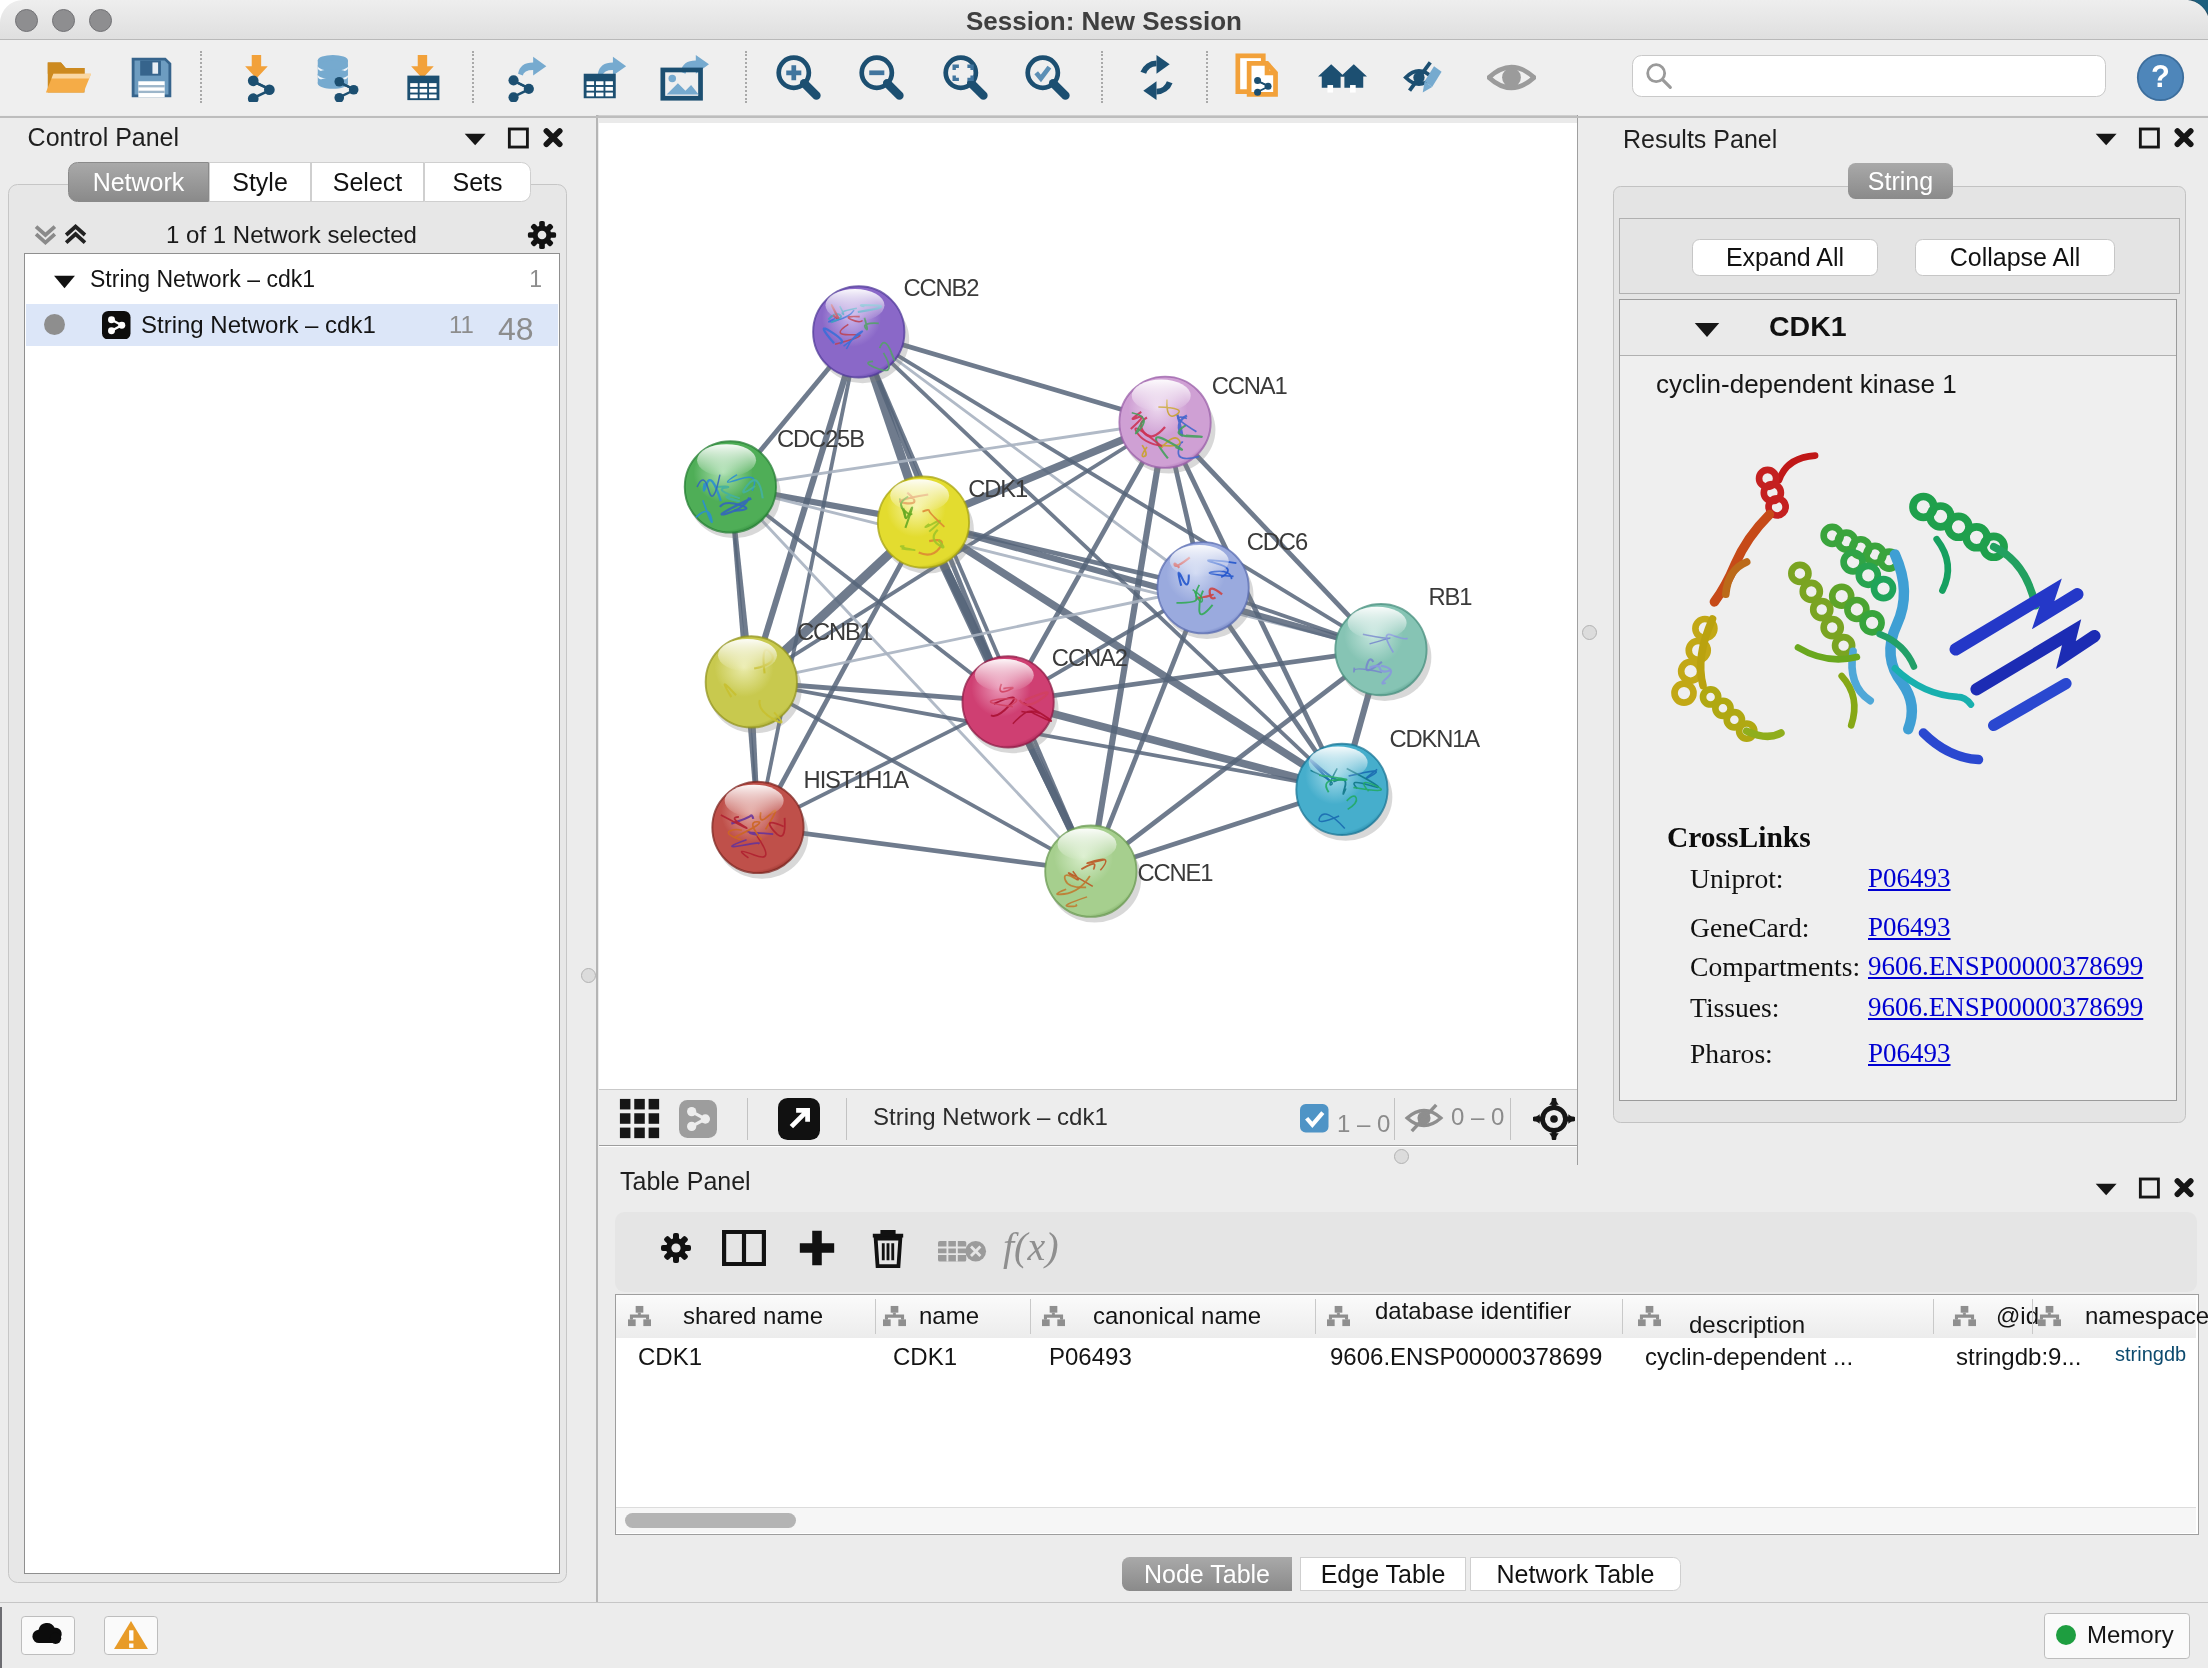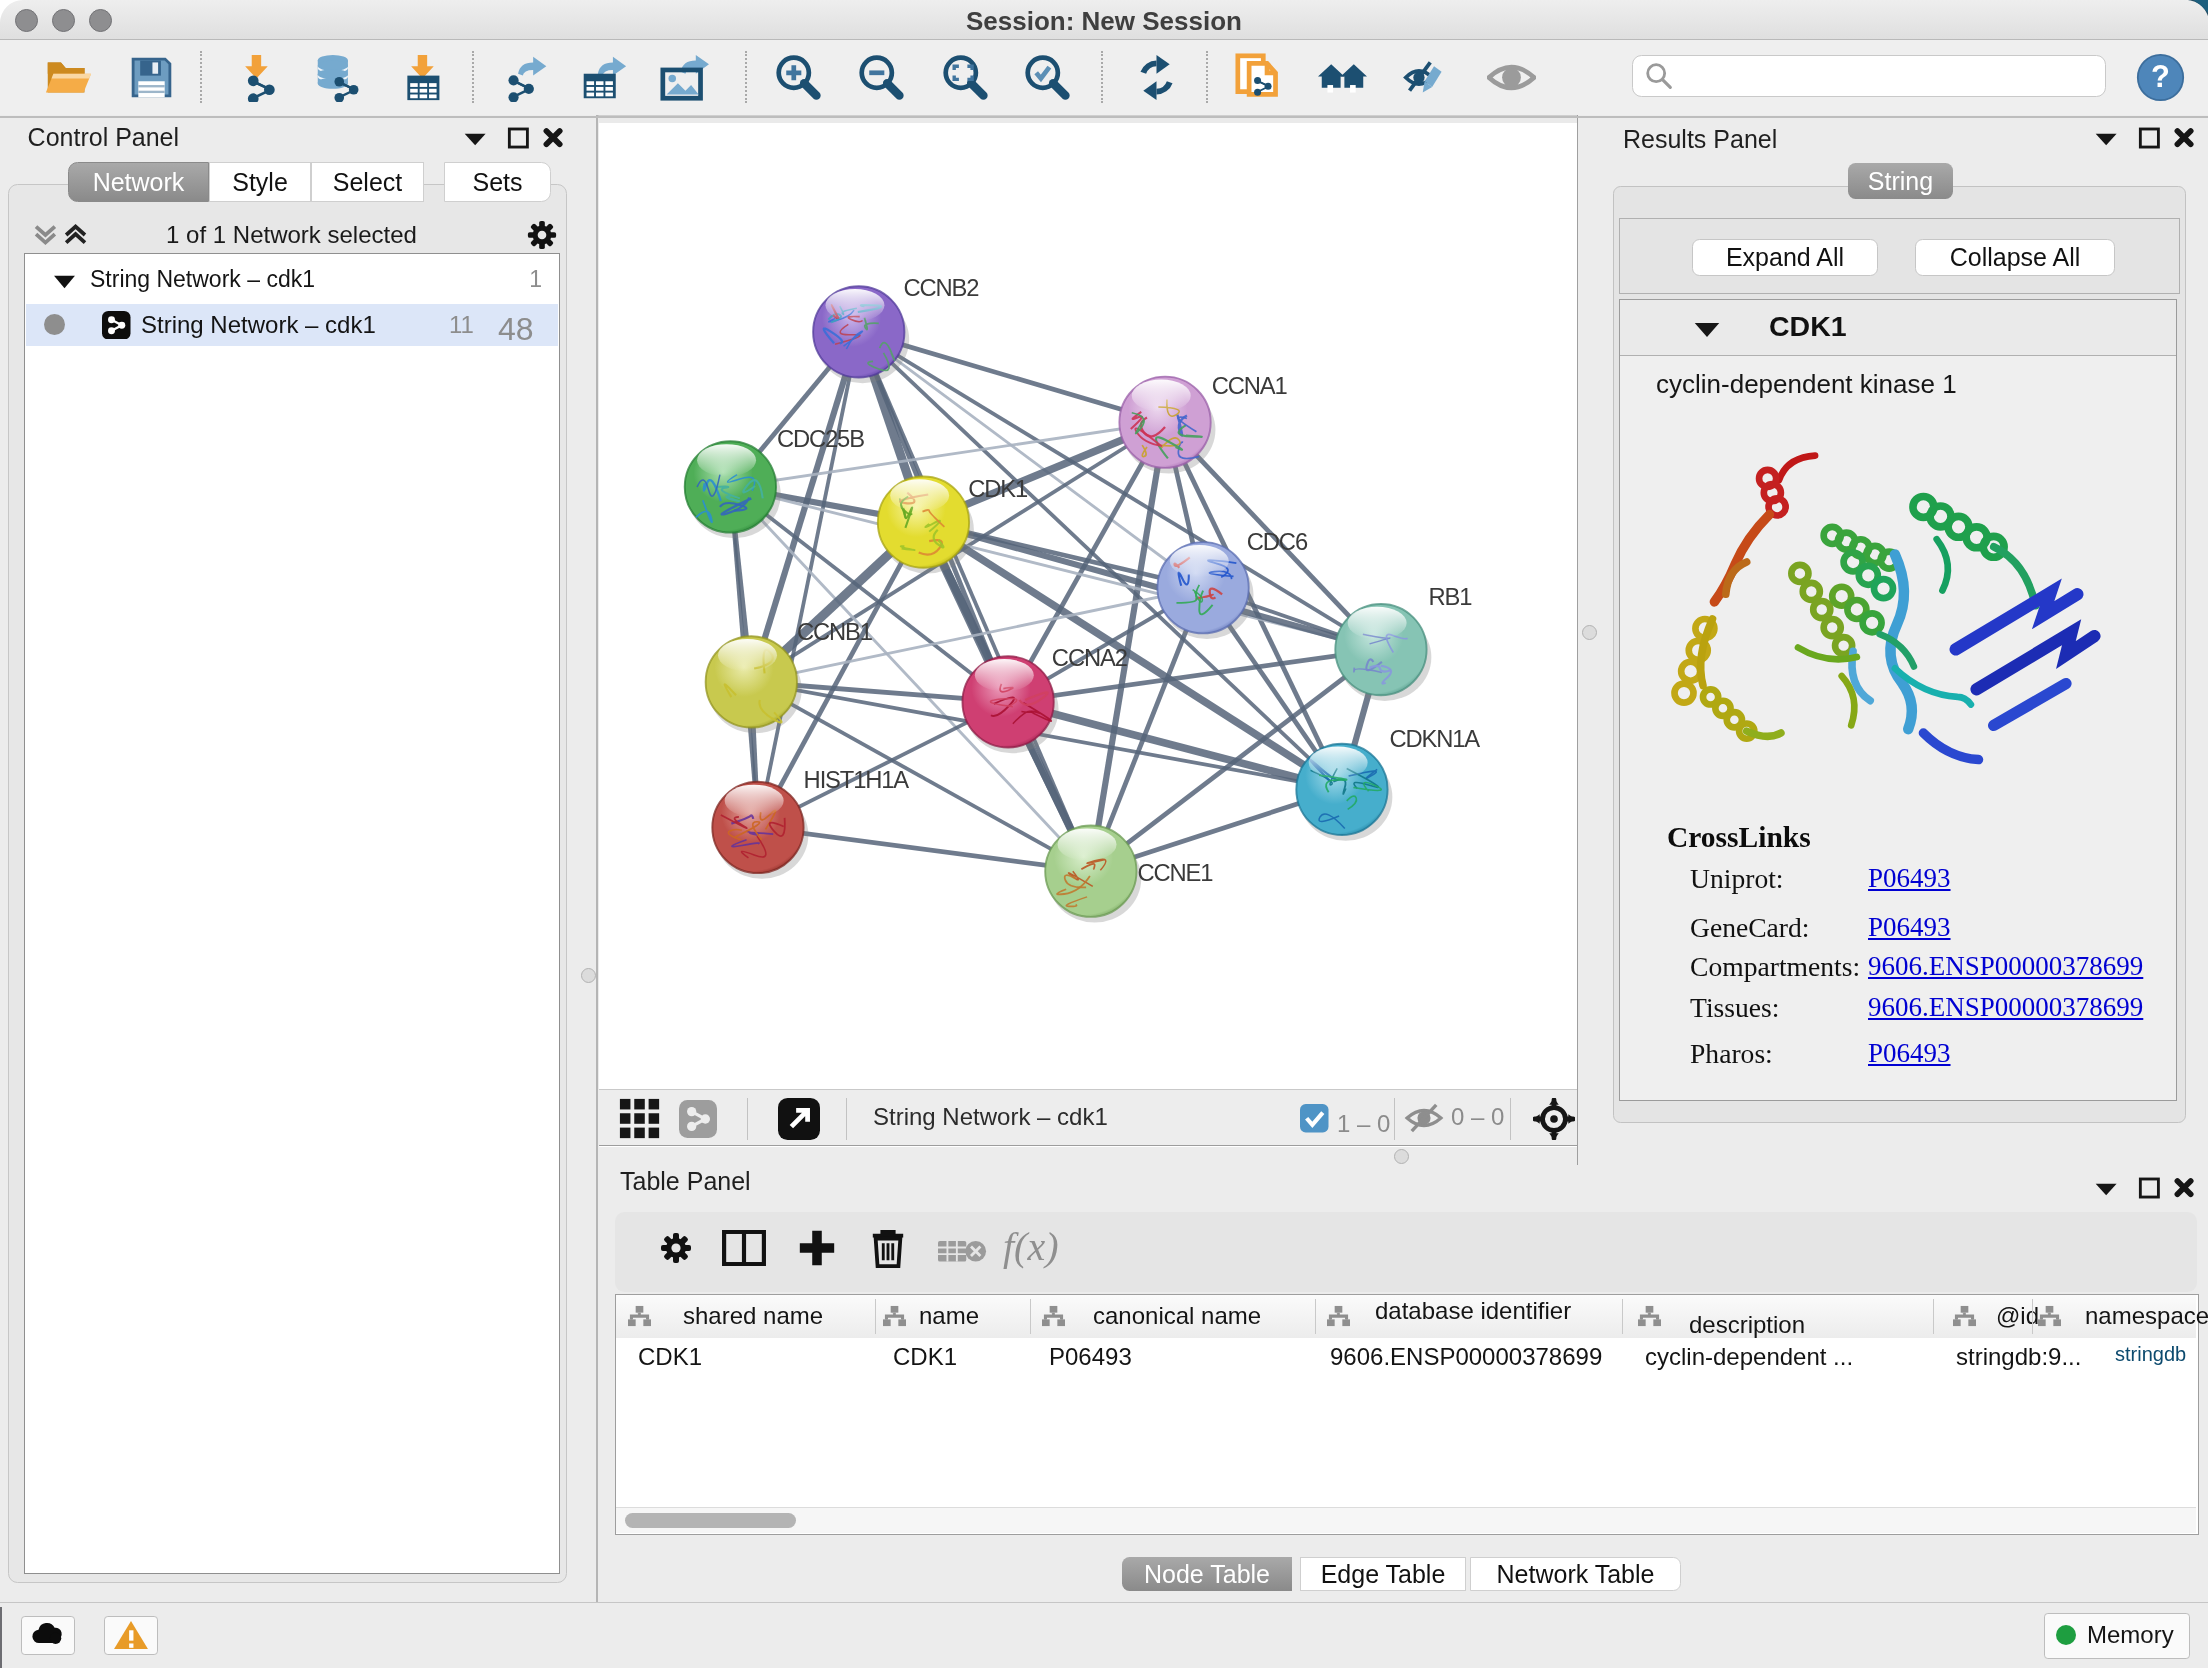--- a/index.html
+++ b/index.html
@@ -255,21 +255,21 @@
 <div class="ptitle abs" style="left:27.6px;top:7.6px;">Control Panel</div>
 <svg width="114" height="25" viewBox="0 0 120 26" style="position:absolute;left:459px;top:11.4px;">
 <path d="M6 8 l22 0 -11 12 z" fill="#161616"></path>
 <rect x="53" y="3" width="19" height="19" fill="none" stroke="#161616" stroke-width="3"></rect>
 <path d="M92 5 l14 14 M106 5 l-14 14" stroke="#161616" stroke-width="6" stroke-linecap="round"></path>
 </svg>
 <div id="cptabs" style="position:relative;z-index:5;">
   <div class="tab tabsel abs" style="left:68px;top:47px;width:141px;border-radius:9.5px 0 0 9.5px;">Network</div>
   <div class="tab abs" style="left:209px;top:47px;width:102px;">Style</div>
   <div class="tab abs" style="left:311px;top:47px;width:113px;">Select</div>
-  <div class="tab abs" style="left:424px;top:47px;width:107px;border-radius:0 9.5px 9.5px 0;margin-left:20px;">Sets</div>
+  <div class="tab abs" style="left:424px;top:47px;width:107px;border-radius:0 9.5px 9.5px 0;">Sets</div>
 </div>
 <div class="abs" style="left:7.6px;top:69px;width:557px;height:1397px;background:#e7e7e7;border:1px solid #c6c6c6;border-radius:9.5px;"></div>
 <div class="abs" style="left:24px;top:104px;width:535px;height:34px;">
   <svg width="57" height="32" viewBox="0 0 60 34" style="position:absolute;left:7.6px;top:0px;">
     <g stroke="#8a8a8a" stroke-width="4" fill="none">
           <path d="M4 8 l10 9 10 -9"></path>
           <path d="M4 16 l10 9 10 -9"></path>
         </g>
     <g stroke="#222" stroke-width="4" fill="none">
           <path d="M36 17 l10 -9 10 9"></path>

